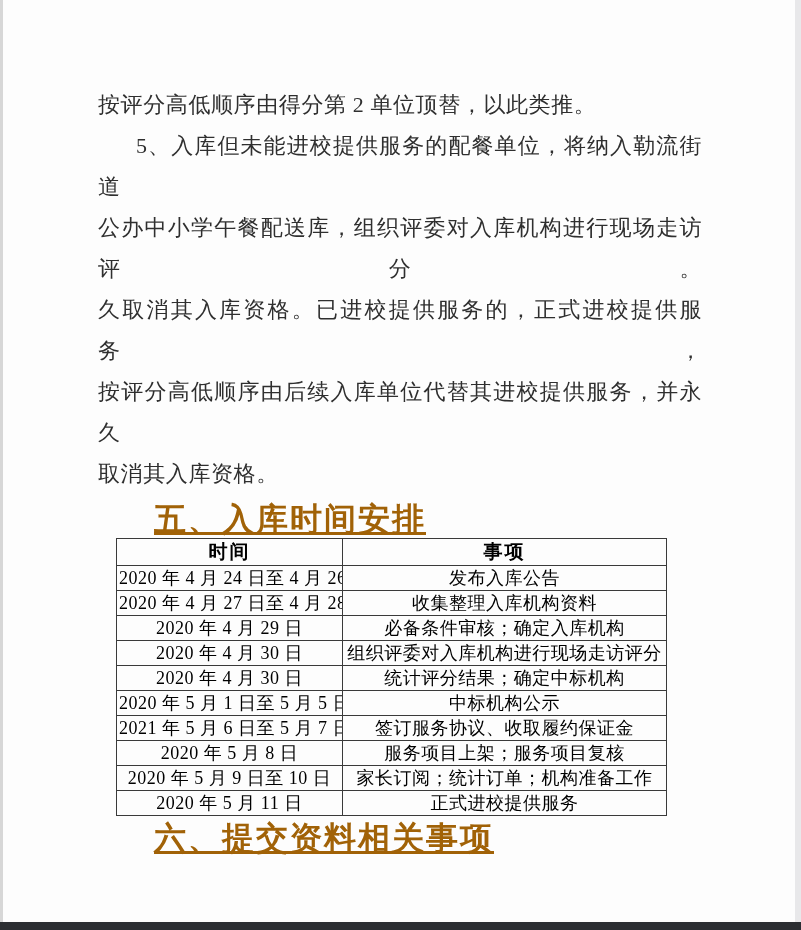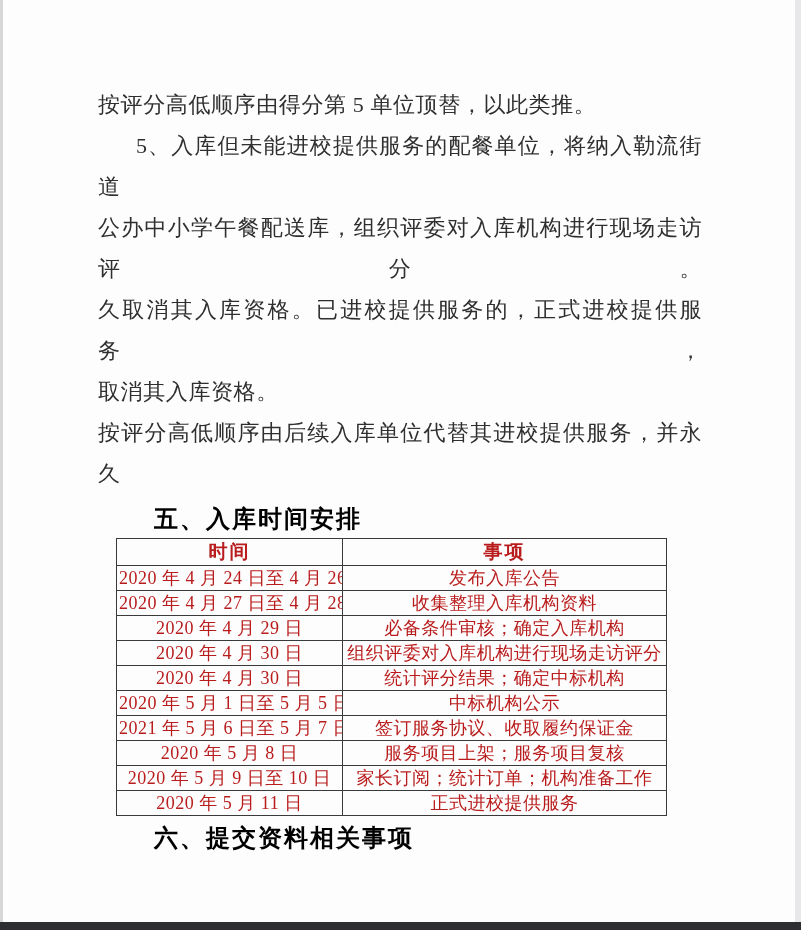--- a/index.html
+++ b/index.html
@@ -31,27 +31,28 @@
     white-space: nowrap;
   }
   .fill {
     white-space: normal;
     text-align: justify;
     text-align-last: justify;
   }   
   .indent-num  { text-indent: 38px; }   
 
   .heading {
-    font-size: 24px;
+    font-size: 32px;
     font-weight: bold;
     line-height: 30px;
     padding-left: 56px;
-    color: #000000;
+    color: #a16207;
     letter-spacing: 2px;
     white-space: nowrap;
+    text-decoration: underline;
   }
   .heading-five { margin-top: 10px; }
   .heading-six  { margin-top: 7px; }
 
   table.schedule {
     margin-top: 4px;
     margin-left: 18px;
     width: 550px;
     border-collapse: collapse;
     table-layout: fixed;
@@ -60,42 +61,42 @@
   table.schedule col.c-event { width: 324px; }
   table.schedule th, table.schedule td {
     border: 1px solid #3a3a3a;
     text-align: center;
     vertical-align: middle;
     padding: 0 2px;
     overflow: hidden;
     white-space: nowrap;
     font-size: 18px;
     letter-spacing: 0.5px;
-    color: #b91c1c;
+    color: #000000;
   }
   table.schedule th { height: 24px; font-size: 19px; font-weight: bold; letter-spacing: 2px; }
   table.schedule td { height: 22.6px; }
 </style>
 </head>
 <body>
 
 <div class="page">
 
   <div class="edge-left"></div>
   <div class="edge-right"></div>
   <div class="edge-bottom"></div>
 
   <div class="content">
 
-    <div class="line">按评分高低顺序由得分第 5 单位顶替，以此类推。</div>
+    <div class="line">按评分高低顺序由得分第 2 单位顶替，以此类推。</div>
     <div class="line indent-num fill">5、入库但未能进校提供服务的配餐单位，将纳入勒流街道</div>
     <div class="line fill">公办中小学午餐配送库，组织评委对入库机构进行现场走访评分。</div>
     <div class="line fill">久取消其入库资格。已进校提供服务的，正式进校提供服务，</div>
+    <div class="line fill">按评分高低顺序由后续入库单位代替其进校提供服务，并永久</div>
     <div class="line">取消其入库资格。</div>
-    <div class="line fill">按评分高低顺序由后续入库单位代替其进校提供服务，并永久</div>
 
     <div class="heading heading-five">五、入库时间安排</div>
 
     <table class="schedule">
       <colgroup>
           <col class="c-time">
           <col class="c-event">
         </colgroup>
       <tbody>
           <tr>

